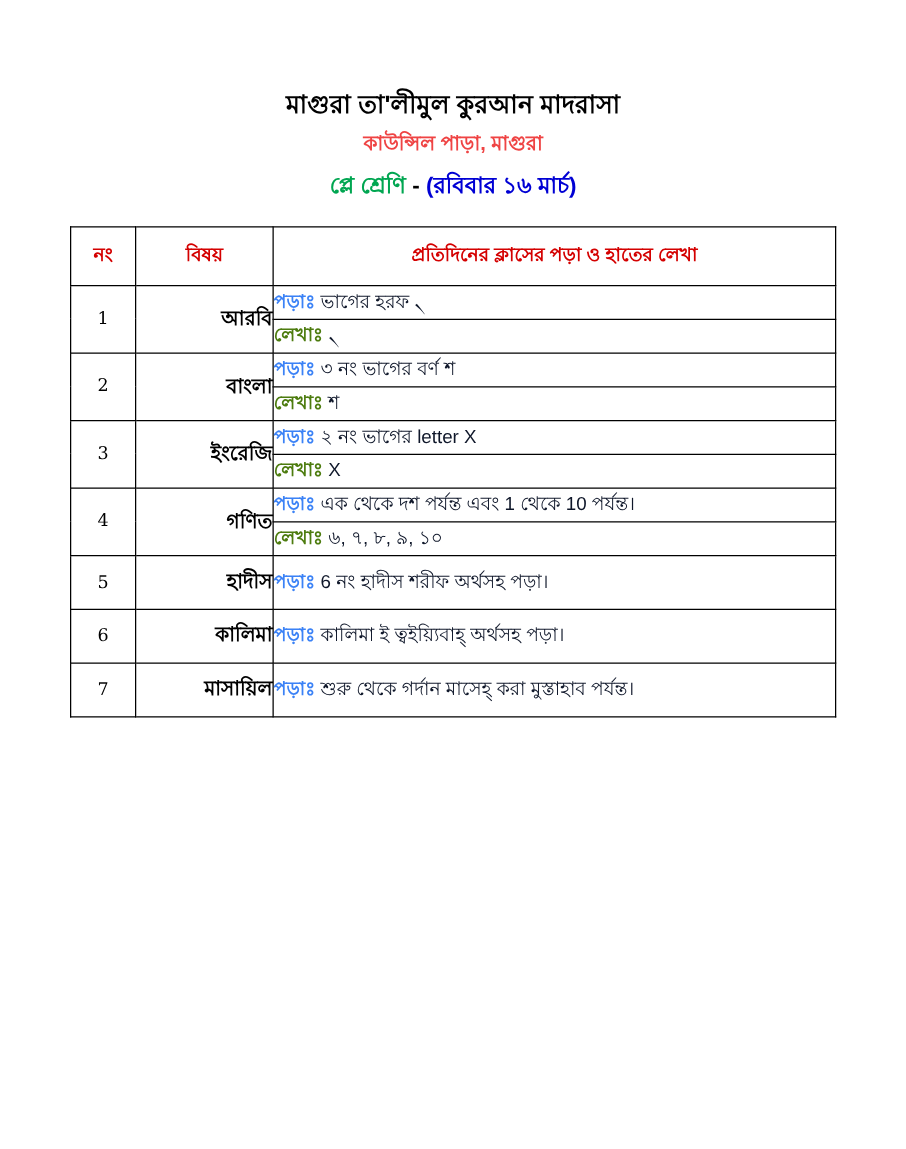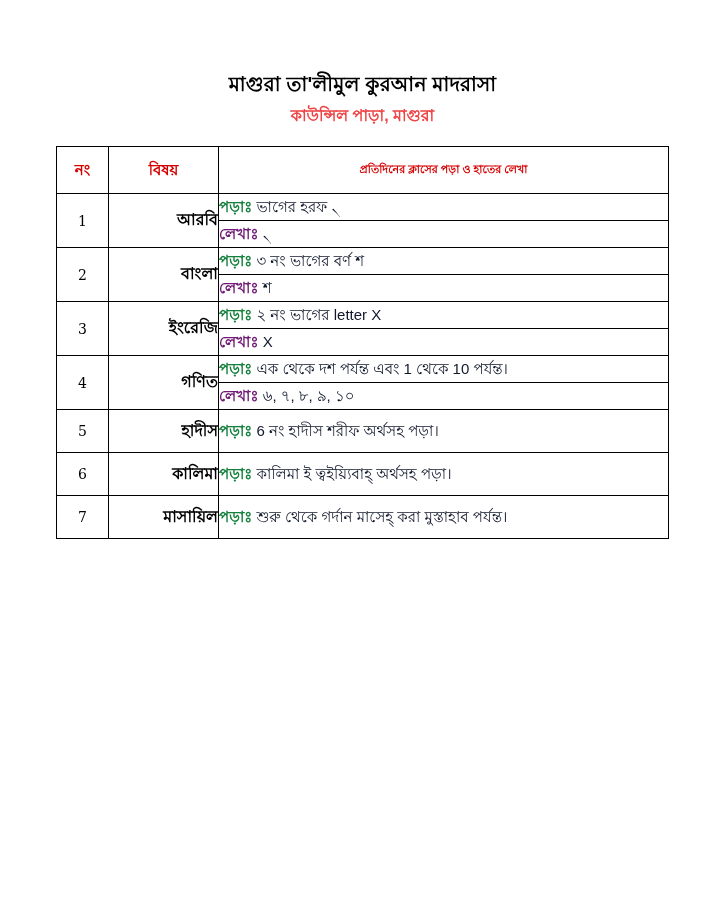--- a/index.html
+++ b/index.html
@@ -79,21 +79,21 @@
   .col-task { width: 450px; }
 
   thead th {
     height: 46px;
     text-align: center;
     font-size: 15px;
     font-weight: bold;
     color: #d40000;
   }
   thead th.th-task {
-    font-size: 11px;
+    font-size: 15px;
   }
 
   td.no-cell {
     text-align: center;
     font-size: 14px;
     color: #000000;
     font-family: "DejaVu Serif", "Liberation Serif", serif;
   }
   td.sub-cell {
     text-align: right;
@@ -102,40 +102,45 @@
     color: #000000;
   }
   td.task-cell {
     padding: 10px 12px;
     font-size: 15px;
     line-height: 1.35;
     color: #000000;
     height: 26px;
   }
   .lbl-read {
-    color: #15803d;
+    color: #3b82f6;
     font-weight: bold;
   }
   .lbl-write {
-    color: #701a75;
+    color: #4d7c0f;
     font-weight: bold;
   }
   .body-text {
     color: #0f172a;
   }
   .row-h-tall td { height: 42px; }
 </style>
 </head>
 <body>
 
 <div class="page">
 
   <div class="header">
     <div class="h-line1">মাগুরা তা'লীমুল কুরআন মাদরাসা</div>
     <div class="h-line2">কাউন্সিল পাড়া, মাগুরা</div>
+    <div class="h-line4">
+      <span class="cls-green">প্লে শ্রেণি</span>
+      <span class="cls-sep">-</span>
+      <span class="cls-blue">(রবিবার ১৬ মার্চ)</span>
+    </div>
   </div>
 
   <table class="routine">
     <colgroup>
       <col class="col-no">
       <col class="col-sub">
       <col class="col-task">
     </colgroup>
     <thead>
       <tr>

